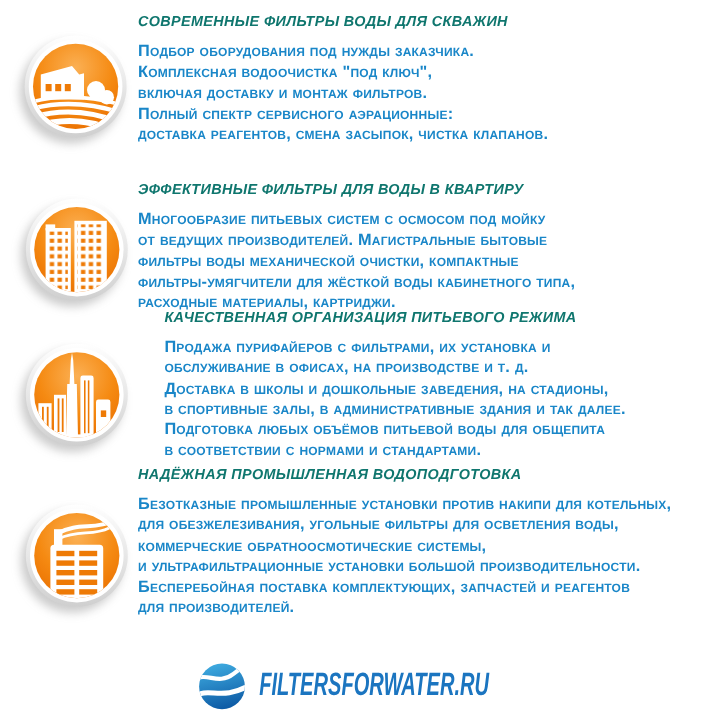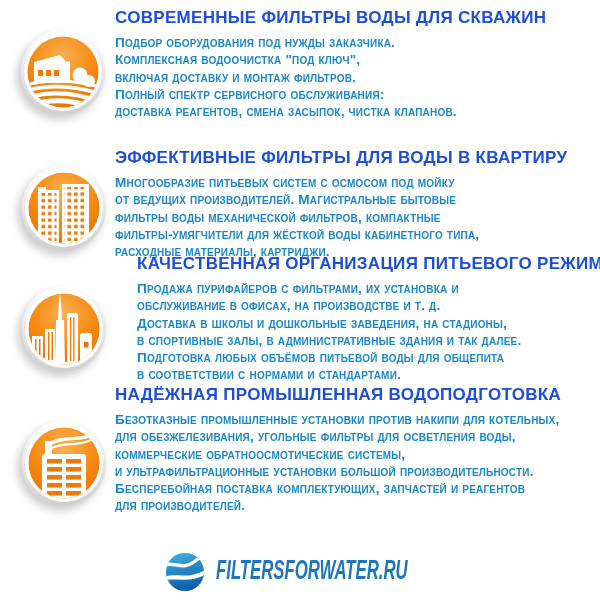--- a/index.html
+++ b/index.html
@@ -10,22 +10,22 @@
   .badge{position:absolute;width:86px;height:86px;
     filter:drop-shadow(-4px 5px 4px rgba(110,110,110,0.35));}
   .badge svg{display:block;}
   .b1{left:20px;top:29px;}
   .b2{left:21px;top:165px;}
   .b3{left:21px;top:286px;}
   .b4{left:21px;top:420px;}
   .sec{position:absolute;left:115px;width:482px;}
   .s1{top:8px;}.s2{top:148px;}.s3{top:254px;margin-left:22px;}.s4{top:385px;}
   .sec h2{
-    margin:0;font-weight:700;font-size:17px;line-height:20px;
-    letter-spacing:0.3px;color:#1d4ed8;white-space:nowrap;
+    margin:0;font-style:italic;font-weight:700;font-size:12px;line-height:20px;
+    letter-spacing:0.3px;color:#0f766e;white-space:nowrap;
   }
   .body{
     margin-top:6px;font-size:13.6px;line-height:17.3px;font-weight:700;
     font-variant:small-caps;color:#1986C8;letter-spacing:0.2px;
   }
   .ln{white-space:nowrap;}
   .logo{position:absolute;left:0;top:548px;width:489px;height:46px;}
   .logo-icon{position:absolute;left:164px;top:3px;width:42px;height:42px;}
   .logo-text{
     position:absolute;left:216px;top:0;line-height:44px;
@@ -190,31 +190,31 @@
       </g>
     </svg>
   </div>
 
   <section class="sec s1">
     <h2>СОВРЕМЕННЫЕ ФИЛЬТРЫ ВОДЫ ДЛЯ СКВАЖИН</h2>
     <div class="body">
       <div class="ln">Подбор оборудования под нужды заказчика.</div>
       <div class="ln">Комплексная водоочистка "под ключ",</div>
       <div class="ln">включая доставку и монтаж фильтров.</div>
-      <div class="ln">Полный спектр сервисного обслуживания:</div>
+      <div class="ln">Полный спектр сервисного аэрационные:</div>
       <div class="ln">доставка реагентов, смена засыпок, чистка клапанов.</div>
     </div>
   </section>
 
   <section class="sec s2">
     <h2>ЭФФЕКТИВНЫЕ ФИЛЬТРЫ ДЛЯ ВОДЫ В КВАРТИРУ</h2>
     <div class="body">
       <div class="ln">Многообразие питьевых систем с осмосом под мойку</div>
       <div class="ln">от ведущих производителей. Магистральные бытовые</div>
-      <div class="ln">фильтры воды механической фильтров, компактные</div>
+      <div class="ln">фильтры воды механической очистки, компактные</div>
       <div class="ln">фильтры-умягчители для жёсткой воды кабинетного типа,</div>
       <div class="ln">расходные материалы, картриджи.</div>
     </div>
   </section>
 
   <section class="sec s3">
     <h2>КАЧЕСТВЕННАЯ ОРГАНИЗАЦИЯ ПИТЬЕВОГО РЕЖИМА</h2>
     <div class="body">
       <div class="ln">Продажа пурифайеров с фильтрами, их установка и</div>
       <div class="ln">обслуживание в офисах, на производстве и т. д.</div>

